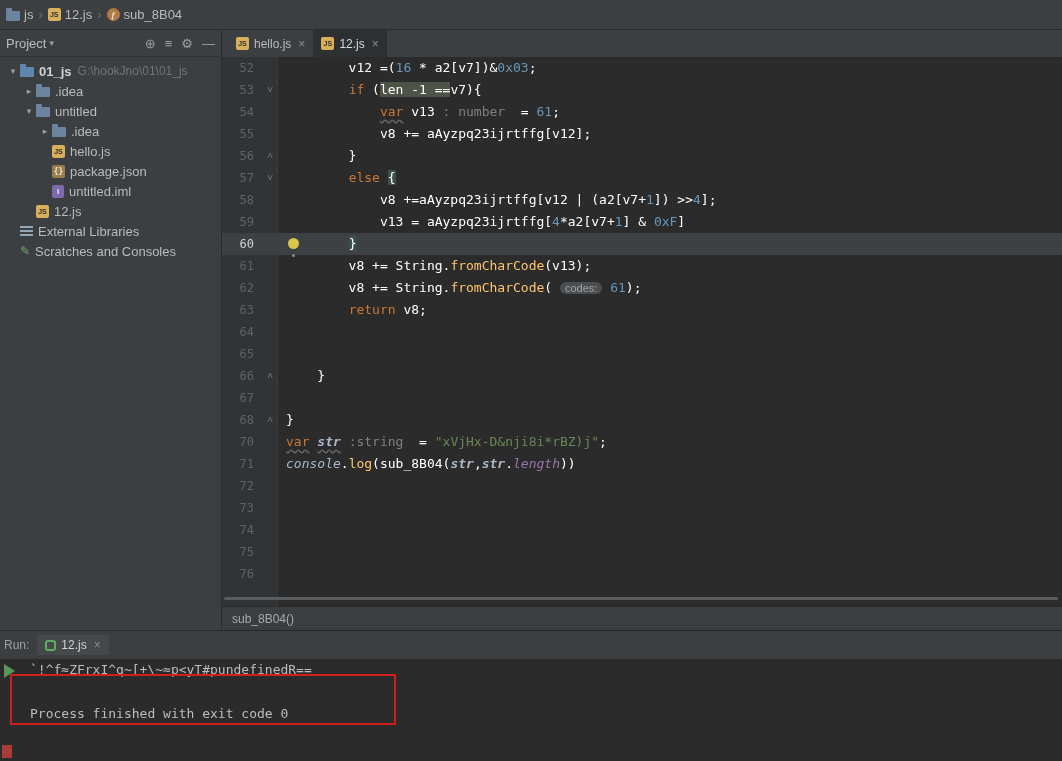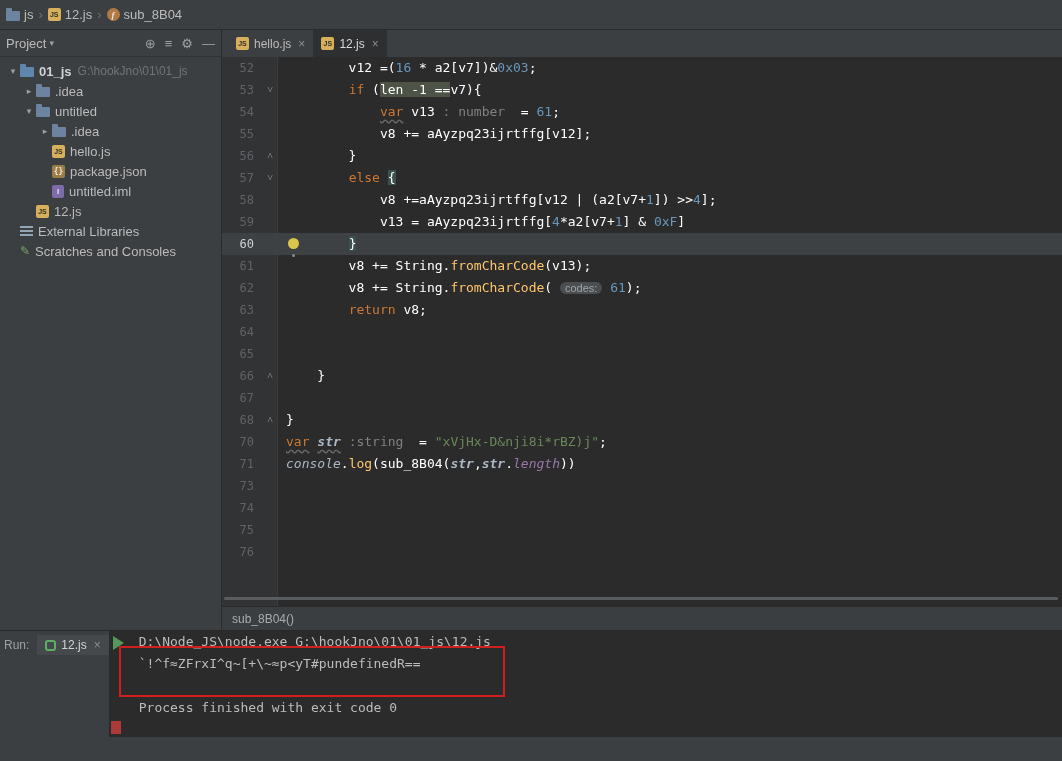--- a/index.html
+++ b/index.html
@@ -64,21 +64,21 @@
   .wavy { text-decoration:underline; text-decoration-style:wavy; text-decoration-color:#6b6b6b; text-underline-offset:3px; }
   .sel { background:#4d5447; }
   .brace { background:#3b514d; }
   .chip { background:#4b4e50; color:#9fa4a8; border-radius:7px; padding:0 5px; font-size:11px; font-family:"Liberation Sans",sans-serif; }
   .bulb { position:absolute; left:10px; top:5px; width:11px; height:11px; border-radius:50%; background:#d9c64b; box-shadow:0 12px 0 -4px #8a8a8a; }
   .hscroll { position:absolute; left:2px; right:4px; bottom:6px; height:3px; background:#5a5d5f; border-radius:2px; cursor:pointer; }
 
   .editor-breadcrumb { height:24px; background:#3b3e40; border-top:1px solid #2b2b2b; display:flex; align-items:center; padding-left:10px; font-size:12px; color:#a6abaf; flex:none; }
 
   
-  .run-panel { height:107px; display:flex; flex-direction:row; border-top:1px solid #282828; }
+  .run-panel { height:131px; display:flex; flex-direction:column; border-top:1px solid #282828; }
   .run-header { height:28px; background:#3c3f41; display:flex; align-items:center; padding-left:4px; flex:none; }
   .run-label { color:#9da0a3; font-size:12px; margin-right:8px; }
   .run-tab { display:flex; align-items:center; gap:5px; background:#45494b; padding:3px 8px; font-size:12px; color:#d0d3d6; cursor:pointer; }
   .run-body { flex:1; background:#2b2b2b; position:relative; overflow:hidden; }
   .console { padding-left:30px; font-family:"DejaVu Sans Mono",monospace; font-size:13px; color:#bcbcbc; }
   .console-line { height:22px; line-height:22px; white-space:pre; }
   .play-icon { position:absolute; left:4px; top:5px; width:0; height:0; border-left:11px solid #57965c; border-top:7px solid transparent; border-bottom:7px solid transparent; cursor:pointer; }
   .stop-icon { position:absolute; left:2px; bottom:3px; width:10px; height:13px; background:#aa3b39; cursor:pointer; }
   .annotation-box { position:absolute; left:10px; top:15px; width:386px; height:51px; border:2px solid #cf1f1f; pointer-events:none; }
 </style>
@@ -277,20 +277,25 @@
             <span class="ln">70</span>
             <span class="fold"></span>
             <span class="code"><span class="tk-k wavy">var</span><span class="tk-d"> </span><span class="tk-bi wavy">str</span><span class="tk-d"> </span><span class="tk-h">:string </span><span class="tk-d"> = </span><span class="tk-s">"xVjHx-D&amp;nji8i*rBZ)j"</span><span class="tk-d">;</span></span>
           </div>
           <div class="code-row">
             <span class="ln">71</span>
             <span class="fold"></span>
             <span class="code"><span class="tk-i">console</span><span class="tk-d">.</span><span class="tk-f">log</span><span class="tk-d">(sub_8B04(</span><span class="tk-bi">str</span><span class="tk-d">,</span><span class="tk-bi">str</span><span class="tk-d">.</span><span class="tk-p">length</span><span class="tk-d">))</span></span>
           </div>
           <div class="code-row">
+            <span class="ln">72</span>
+            <span class="fold"></span>
+            <span class="code"></span>
+          </div>
+          <div class="code-row">
             <span class="ln">73</span>
             <span class="fold"></span>
             <span class="code"></span>
           </div>
           <div class="code-row">
             <span class="ln">74</span>
             <span class="fold"></span>
             <span class="code"></span>
           </div>
           <div class="code-row">
@@ -318,20 +323,19 @@
     <span class="run-tab">
       <span class="ic ic-run"></span>
       <span>12.js</span>
       <span class="tab-close">×</span>
     </span>
   </div>
   <div class="run-body">
     <span class="play-icon"></span>
     <span class="stop-icon"></span>
     <div class="console">
-        <div class="console-line">D:\Node_JS\node.exe G:\hookJno\01\01_js\12.js</div>
         <div class="console-line">`!^f≈ZFrxI^q~[+\~≈p&lt;yT#pundefinedR==</div>
         <div class="console-line"></div>
         <div class="console-line">Process finished with exit code 0</div>
       </div>
     <div class="annotation-box"></div>
   </div>
 </div>
 
 </body></html>

